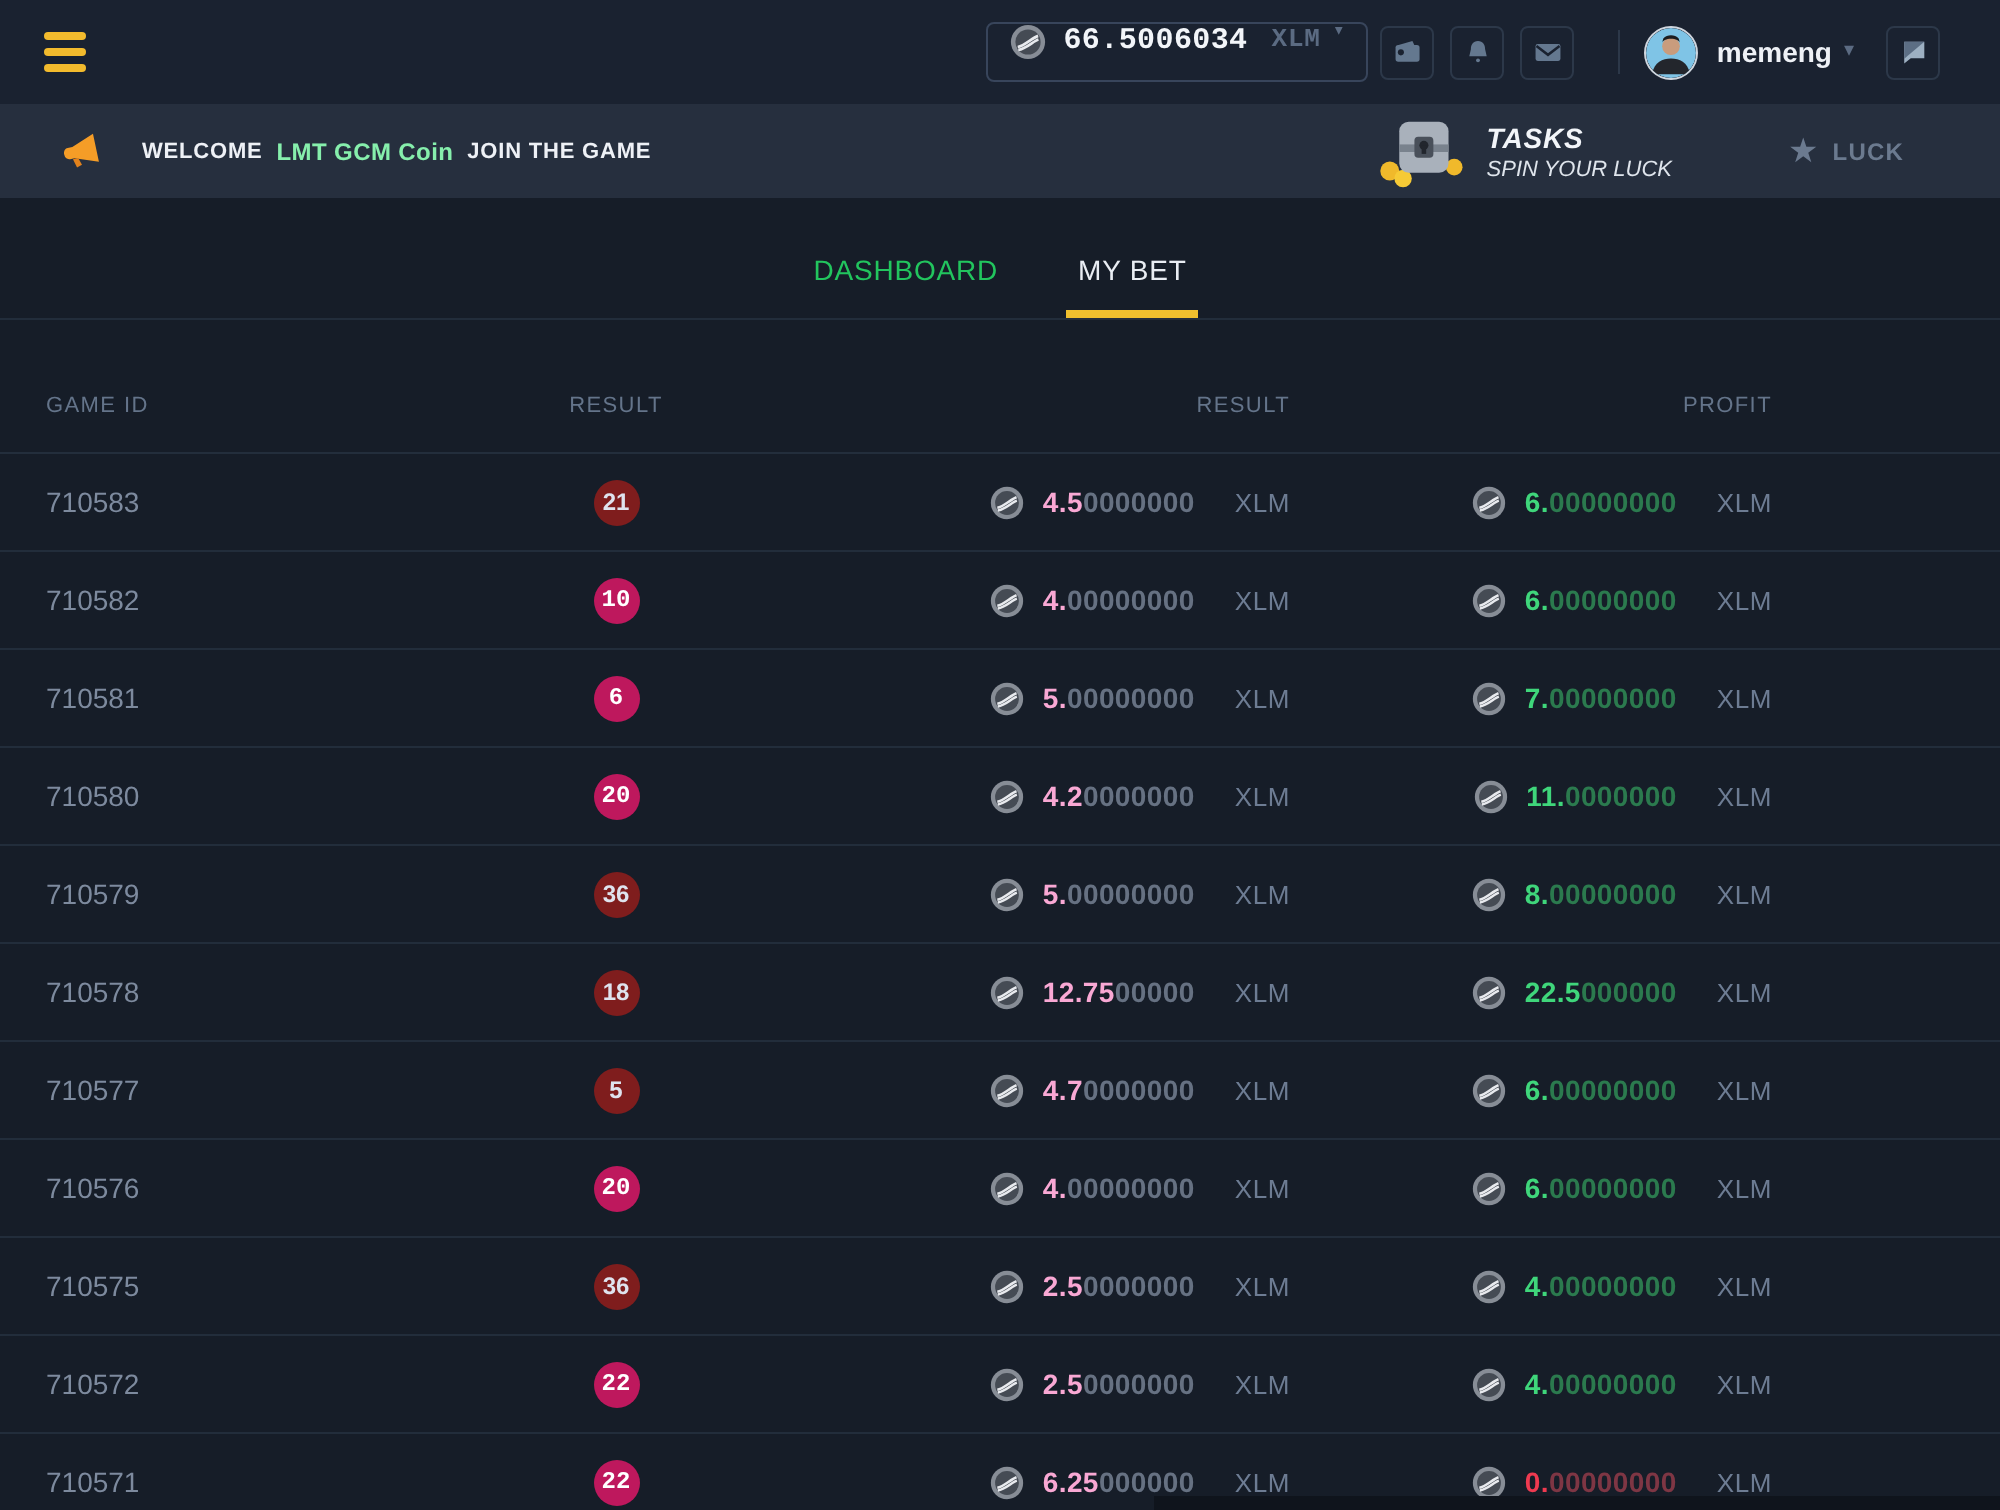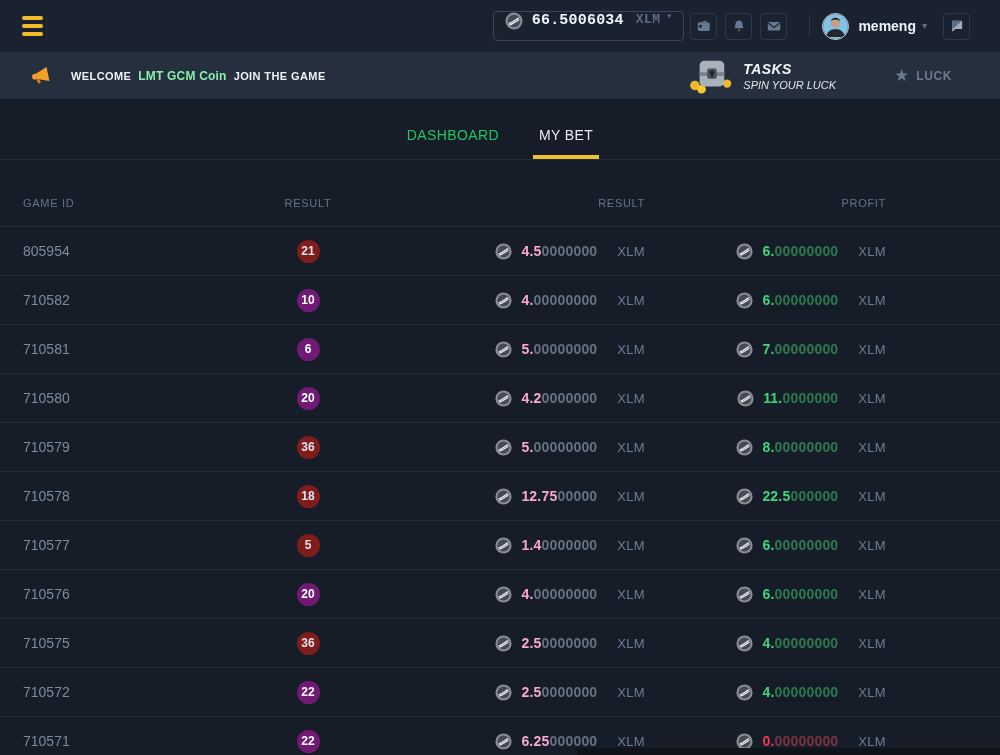--- a/index.html
+++ b/index.html
@@ -48,21 +48,21 @@
   .thead,.trow{display:grid;grid-template-columns:180px 256px 209px 241px 114px;align-items:center;box-sizing:border-box;}
   .thead{height:67px;align-items:end;padding-bottom:17px;border-bottom:1px solid #232e3c;color:#64748a;font-size:11px;letter-spacing:.7px;}
   .h-gameid{padding-left:23px;}
   .h-result{justify-self:center;}
   .h-amount,.h-profit{justify-self:end;}
   .trow{height:49px;border-bottom:1px solid #222d3b;}
   .gid{padding-left:23px;color:#7d8a9e;font-size:14px;}
   .res{justify-self:center;}
   .badge{width:23px;height:23px;border-radius:50%;display:flex;align-items:center;justify-content:center;font-size:12px;font-weight:bold;}
   .badge.navy{background:#7f1d1d;color:#dfe3ee;}
-  .badge.pink{background:#701a75;color:#ffffff;}
+  .badge.pink{background:#be185d;color:#ffffff;font-family:Liberation Mono, monospace;}
   .amt{display:flex;justify-content:flex-end;align-items:center;}
   .amt .coin-ic{width:17px;height:17px;}
   .num{margin-left:9px;font-size:14px;font-weight:bold;letter-spacing:.2px;}
   .num b{color:#f9a8d4;font-weight:bold;}
   .num i{color:#667182;font-style:normal;font-weight:bold;}
   .win .num b{color:#3fd67b;}
   .win .num i{color:#2b7a4e;}
   .loss .num b{color:#ef3a50;}
   .loss .num i{color:#7e3644;}
   .unit{margin-left:20px;color:#6d7c93;font-size:13px;letter-spacing:.3px;}
@@ -175,21 +175,21 @@
 
 <div class="thead">
   <span class="h-gameid">GAME ID</span>
   <span class="h-result">RESULT</span>
   <span class="h-amount">RESULT</span>
   <span class="h-profit">PROFIT</span>
   <span></span>
 </div>
 <div>
     <div class="trow">
-      <div class="gid">805954</div>
+      <div class="gid">710583</div>
       <div class="res">
         <span class="badge navy">21</span>
       </div>
       <div class="amt">
         <span>
           <svg class="coin-ic" viewBox="0 0 20 20">
             <circle cx="10" cy="10" r="9.5" fill="#878d96"></circle>
             <circle cx="10" cy="10" r="7" fill="#454b54"></circle>
             <path d="M4.3 12.8 C8 12.2 12.2 7.8 15.6 6.6" stroke="#e8eaee" stroke-width="1.5" fill="none"></path>
             <path d="M4.6 14.4 C9 13.8 13 9.4 15.8 8.6" stroke="#e8eaee" stroke-width="1.5" fill="none"></path>
@@ -374,21 +374,21 @@
       </div>
       <div class="amt">
         <span>
           <svg class="coin-ic" viewBox="0 0 20 20">
             <circle cx="10" cy="10" r="9.5" fill="#878d96"></circle>
             <circle cx="10" cy="10" r="7" fill="#454b54"></circle>
             <path d="M4.3 12.8 C8 12.2 12.2 7.8 15.6 6.6" stroke="#e8eaee" stroke-width="1.5" fill="none"></path>
             <path d="M4.6 14.4 C9 13.8 13 9.4 15.8 8.6" stroke="#e8eaee" stroke-width="1.5" fill="none"></path>
           </svg>
         </span>
-        <span class="num"><b>1.4</b><i>0000000</i></span>
+        <span class="num"><b>4.7</b><i>0000000</i></span>
         <span class="unit">XLM</span>
       </div>
       <div class="amt win">
         <span>
           <svg class="coin-ic" viewBox="0 0 20 20">
             <circle cx="10" cy="10" r="9.5" fill="#878d96"></circle>
             <circle cx="10" cy="10" r="7" fill="#454b54"></circle>
             <path d="M4.3 12.8 C8 12.2 12.2 7.8 15.6 6.6" stroke="#e8eaee" stroke-width="1.5" fill="none"></path>
             <path d="M4.6 14.4 C9 13.8 13 9.4 15.8 8.6" stroke="#e8eaee" stroke-width="1.5" fill="none"></path>
           </svg>

